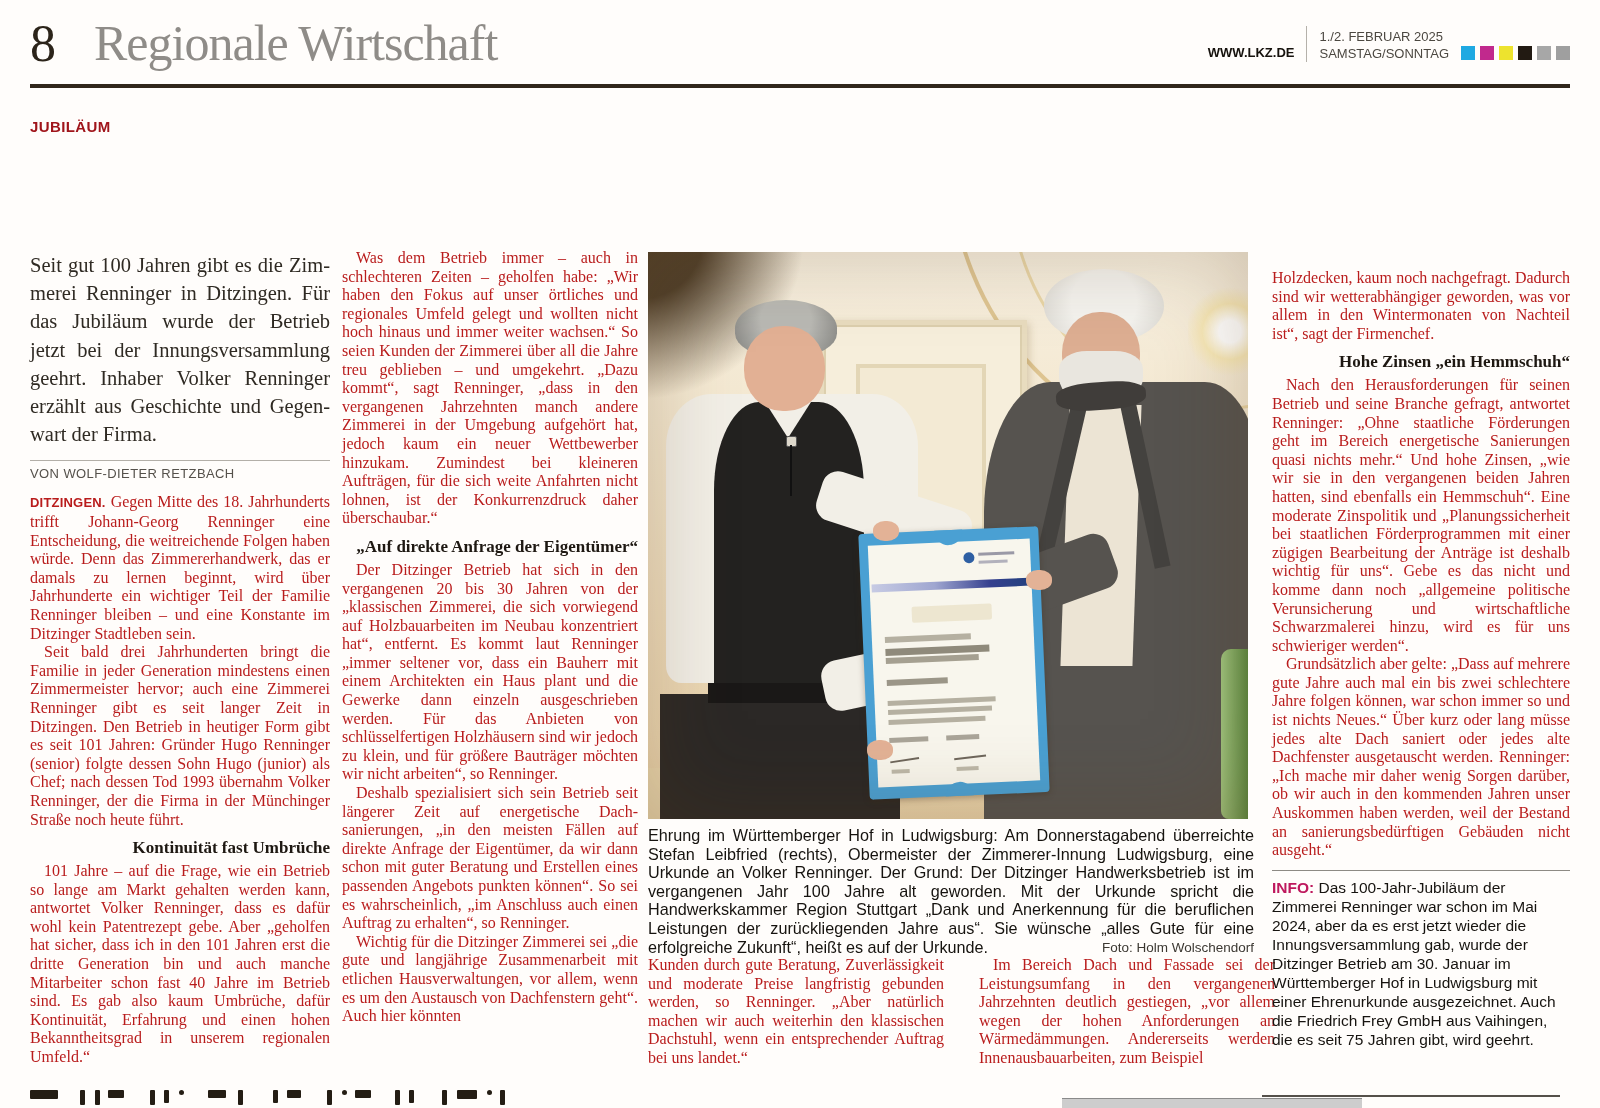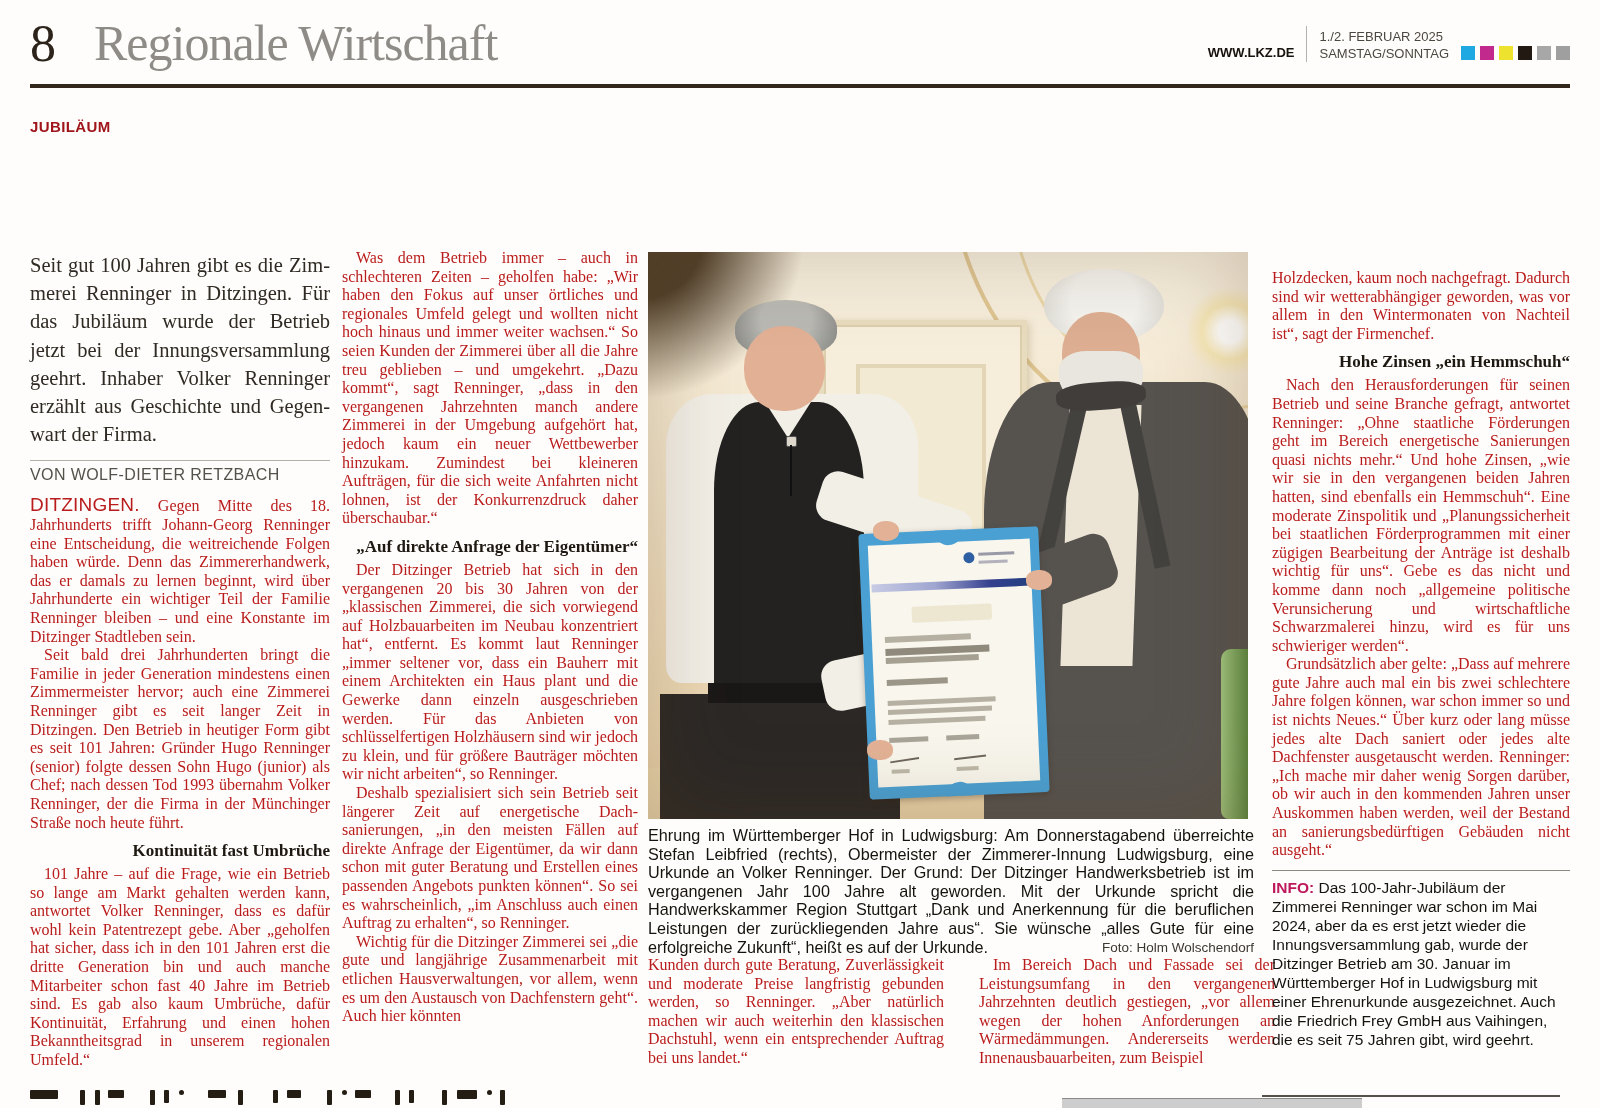--- a/index.html
+++ b/index.html
@@ -28,27 +28,27 @@
   
   .col{position:absolute;}
   .col1{left:30px;top:251px;width:300px;}
   .col2{left:342px;top:249px;width:296px;}
   .col3c{left:648px;top:956px;width:296px;}
   .col4c{left:954px;top:956px;width:296px;margin-left:25px;}
   .col5{left:1272px;top:249px;width:298px;margin-top:20px;}
 
   .lede{font-size:20.5px;line-height:28.2px;color:#2f2a23;text-align:justify;margin:0 0 12px;}
   .byline-rule{border-top:1px solid #b3afa8;margin:8px 0 5px;}
-  .byline{font-family:"Liberation Sans",sans-serif;font-size:16px;color:#55514b;
+  .byline{font-family:"Liberation Sans",sans-serif;font-size:13px;color:#55514b;
           letter-spacing:.4px;margin:0 0 12px;}
   p.body{font-size:16px;line-height:18.6px;text-align:justify;text-align-last:left;
          margin:0;color:#b91c1c;hyphens:manual;}
   p.indent{text-indent:14px;}
   .subhead{font-size:17px;line-height:20px;margin:9px 0 4px;font-weight:bold;color:#1e1812;text-align:right;}
-  .lead-in{font-family:"Liberation Sans",sans-serif;font-weight:normal;font-size:19px;letter-spacing:.2px;margin-top:16px;}
+  .lead-in{font-family:"Liberation Sans",sans-serif;font-weight:bold;font-size:13px;letter-spacing:.2px;margin-top:16px;}
 
   
   .info-rule{border-top:1px solid #8d8a84;margin-top:10px;}
   .info{font-family:"Liberation Sans",sans-serif;font-size:15.5px;line-height:19px;
         color:#16130f;margin:7px 0 0;}
   .info-label{font-weight:bold;color:#be185d;}
   .info-bottom-rule{position:absolute;left:1262px;top:1095px;width:298px;height:2px;background:#55504a;}
 
   
   .photo{position:absolute;left:648px;top:252px;width:600px;height:567px;overflow:hidden;

